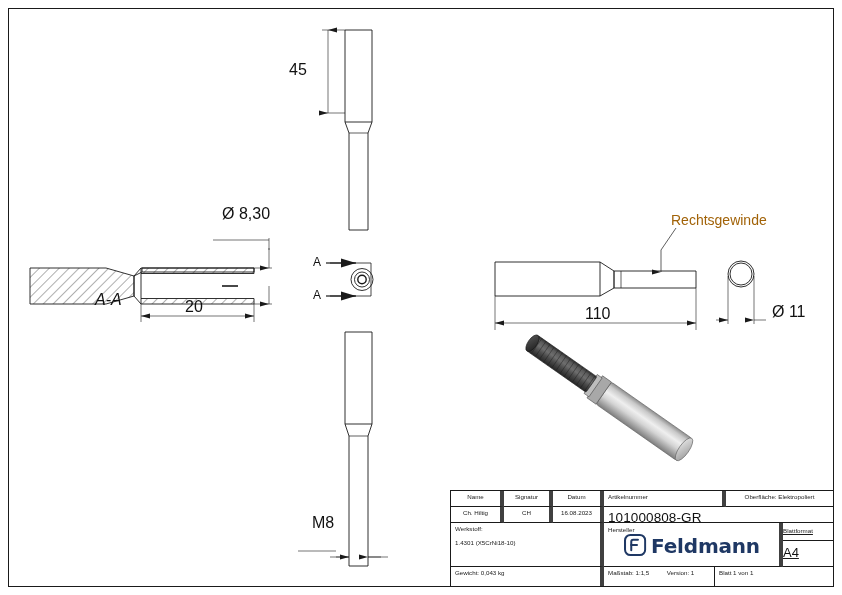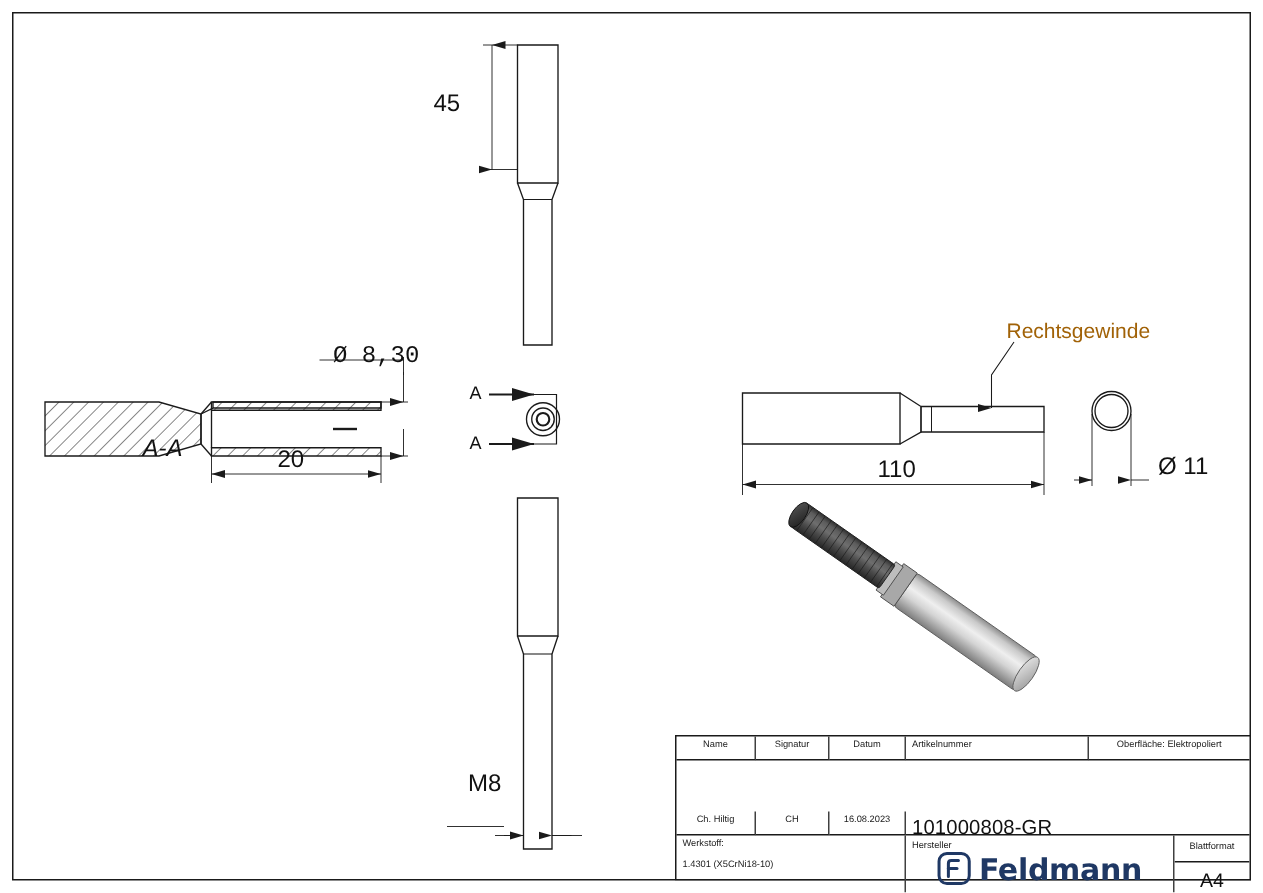--- a/index.html
+++ b/index.html
@@ -37,46 +37,46 @@
     position: absolute;
     left: 450px; top: 490px;
     width: 384px; height: 97px;
     border: 1px solid #1a1a1a;
     background: #fff;
     font-size: 6.2px;
     color: #1a1a1a;
   }
   #titleblock .row { display: flex; width: 100%; }
   #titleblock .cell {
-    border-right: 1px solid #404040;
+    border-right: 4px solid #404040;
     border-bottom: 1px solid #1a1a1a;
     padding: 2px 4px;
     position: relative;
     overflow: hidden;
   }
   #titleblock .cell.last { border-right: none; }
   #titleblock .norow { border-bottom: none; }
   .r1 { height: 16px; }
-  .r2 { height: 16px; margin-top: 34px; }
+  .r2 { height: 16px; }
   .r3 { height: 44px; }
   .r4 { height: 19px; }
   .c-name { width: 53px; text-align: center; }
   .c-sig  { width: 49px; text-align: center; }
   .c-date { width: 51px; text-align: center; }
   .c-art  { width: 122px; }
   .c-surf { flex: 1; text-align: center; }
   .artnum {
     font-size: 13.5px;
     letter-spacing: 0.1px;
     color: #111;
     margin-top: 1px;
   }
   .c-werk { width: 153px; }
   .c-herst { flex: 1; position: relative; }
-  .c-blf { width: 50px; text-align: center; }
+  .c-blf { width: 50px; text-align: left; text-decoration: underline; }
   .blf-top {
     height: 18px;
     border-bottom: 1px solid #1a1a1a;
     padding-top: 4px;
     font-size: 6.2px;
   }
   .blf-bot {
     height: 25px;
     font-size: 13px;
     padding-top: 4px;
@@ -294,21 +294,21 @@
             <line x1="580" y1="396" x2="580" y2="415"></line>
           </g>
 
           <ellipse cx="510" cy="405.5" rx="4.5" ry="9.6" fill="url(#gradCapD)" stroke="#111" stroke-width="0.6"></ellipse>
         </g>
       </g>
 
     </g>
   </svg>
 
-  <div class="lbl dimtext" style="left:222px; top:228px;font-family:Liberation Mono, monospace;">Ø 8,30</div>
+  <div class="lbl dimtext" style="left:222px; top:205px;">Ø 8,30</div>
 
   <div class="lbl dimtext" style="left:95px; top:291px;font-style:italic;">A-A</div>
 
   <div class="lbl dimtext" style="left:185px; top:298px;">20</div>
 
   <div class="lbl dimtext" style="left:289px; top:61px;">45</div>
 
   <div class="lbl secmark" style="left:313px; top:255px;">A</div>
 
   <div class="lbl secmark" style="left:313px; top:288px;">A</div>

